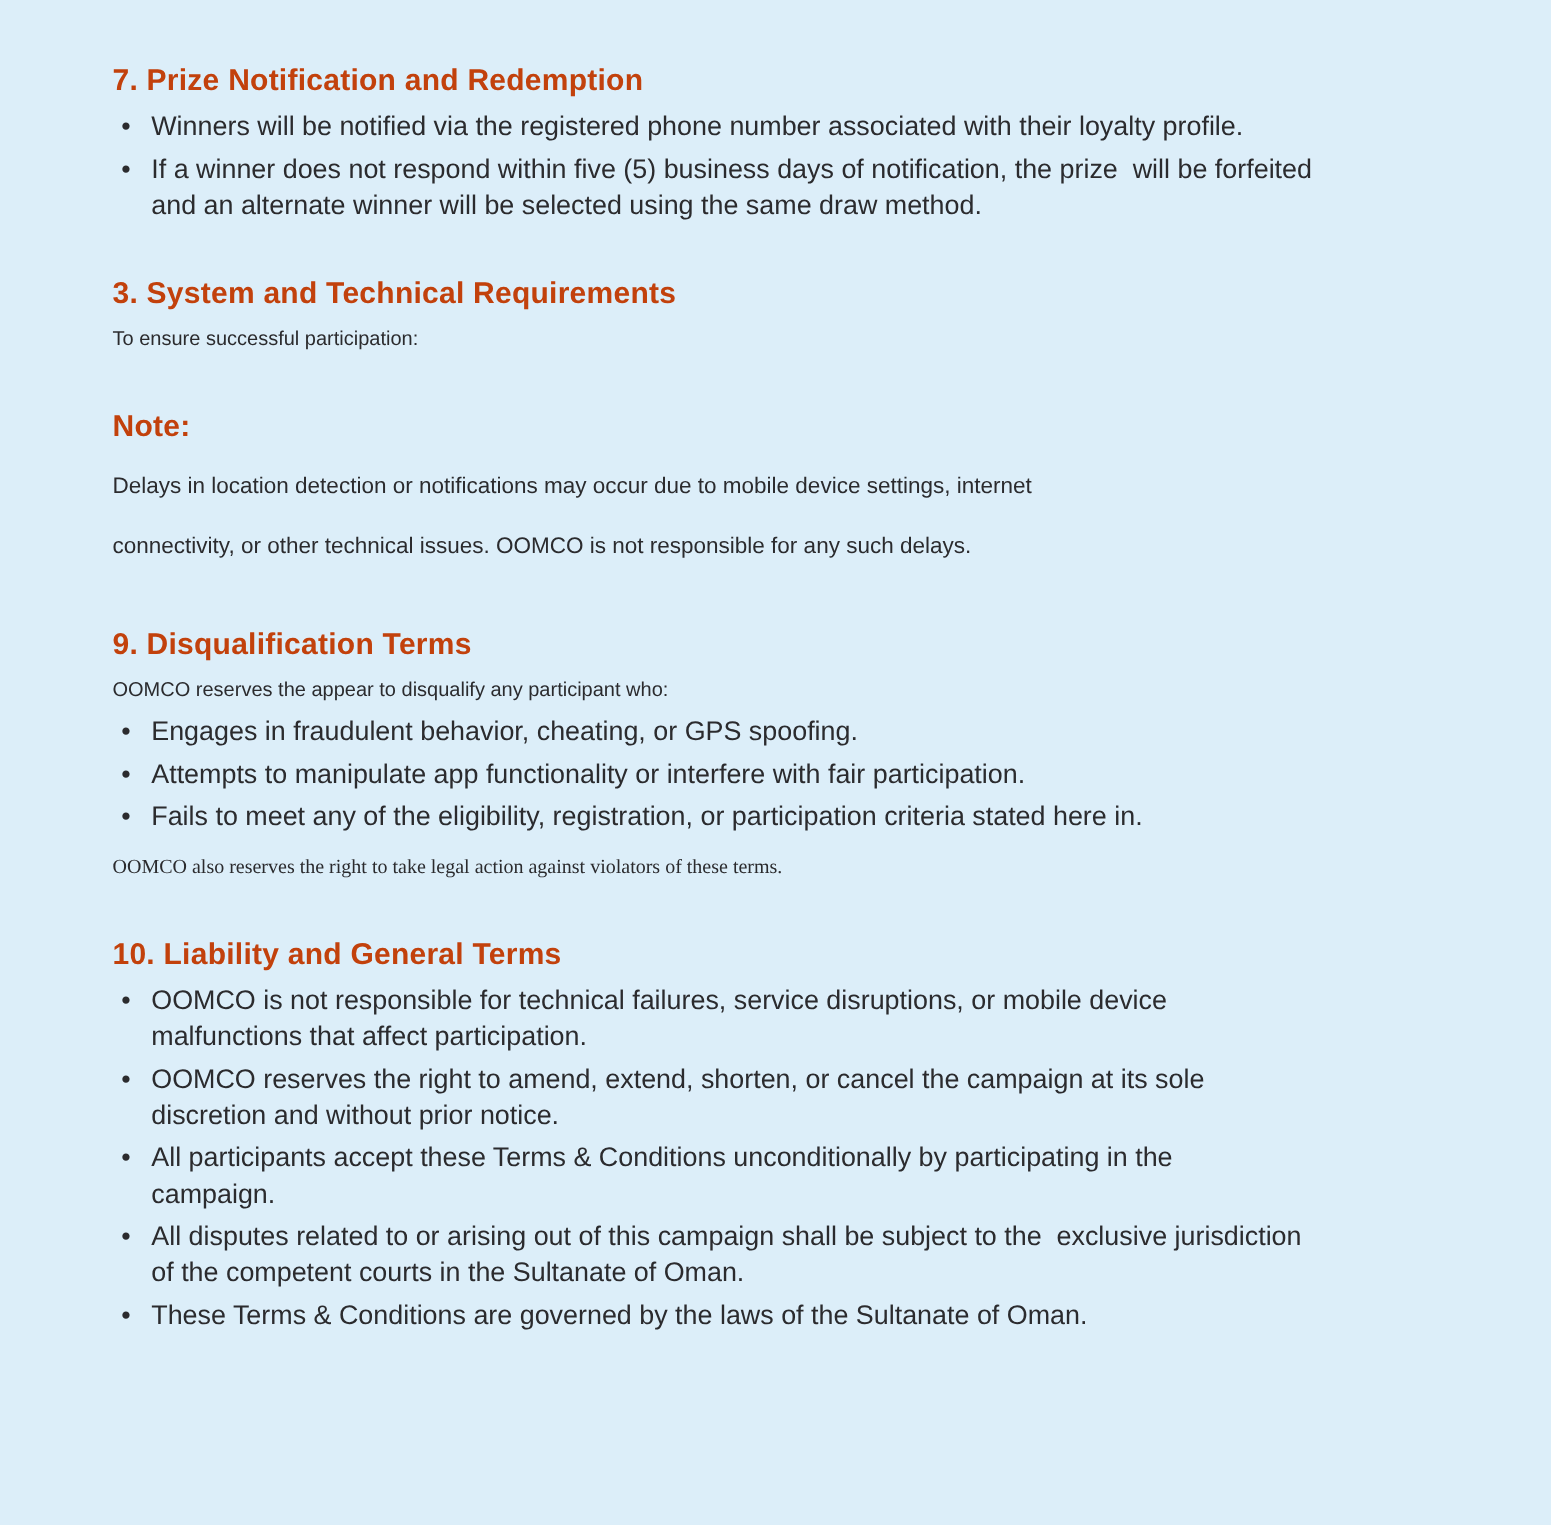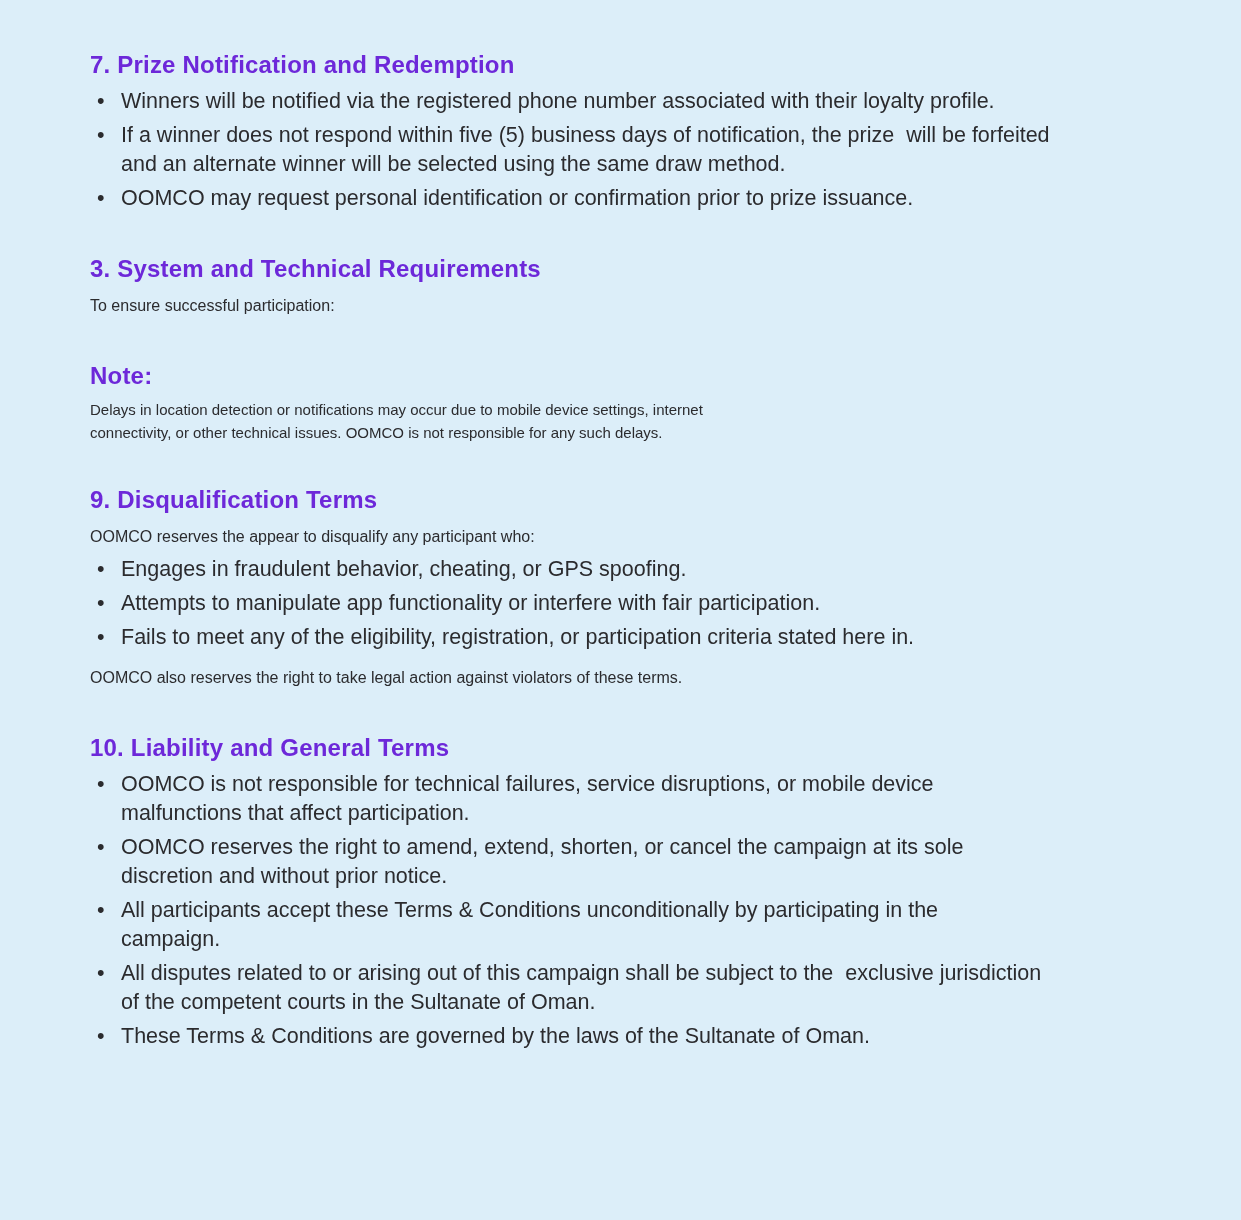--- a/index.html
+++ b/index.html
@@ -24,37 +24,38 @@
     margin: 0 0 41px 0;
   }
   .sec:last-child {
     margin-bottom: 0;
   }
   h2.sec-heading {
     margin: 0 0 7px 0;
     font-size: 24px;
     line-height: 30px;
     font-weight: bold;
-    color: #6d28d9;
+    color: #c2410c;
     letter-spacing: 0.2px;
   }
   p.intro-line,
   p.footer-line {
     margin: 0 0 4px 0;
     font-size: 16px;
     line-height: 29px;
     white-space: pre-wrap;
   }
   p.footer-line {
     margin: 11px 0 0 0;
+    font-family: Liberation Serif, serif;
   }
   p.note-body {
     margin: 6px 0 0 0;
-    font-size: 15px;
-    line-height: 23px;
+    font-size: 18px;
+    line-height: 48px;
     white-space: pre-wrap;
   }
   ul.bullet-list {
     list-style: none;
     margin: 0;
     padding: 0;
   }
   ul.bullet-list li {
     position: relative;
     padding-left: 31px;
@@ -74,21 +75,20 @@
 <body>
 
 <main class="doc">
 
   <section class="sec">
     <h2 class="sec-heading">7. Prize Notification and Redemption</h2>
     <ul class="bullet-list">
       <li>Winners will be notified via the registered phone number associated with their loyalty profile.</li>
       <li>If a winner does not respond within five (5) business days of notification, the prize  will be forfeited
 and an alternate winner will be selected using the same draw method.</li>
-      <li>OOMCO may request personal identification or confirmation prior to prize issuance.</li>
     </ul>
   </section>
 
   <section class="sec">
     <h2 class="sec-heading">3. System and Technical Requirements</h2>
     <p class="intro-line">To ensure successful participation:</p>
   </section>
 
   <section class="sec">
     <h2 class="sec-heading">Note:</h2>

